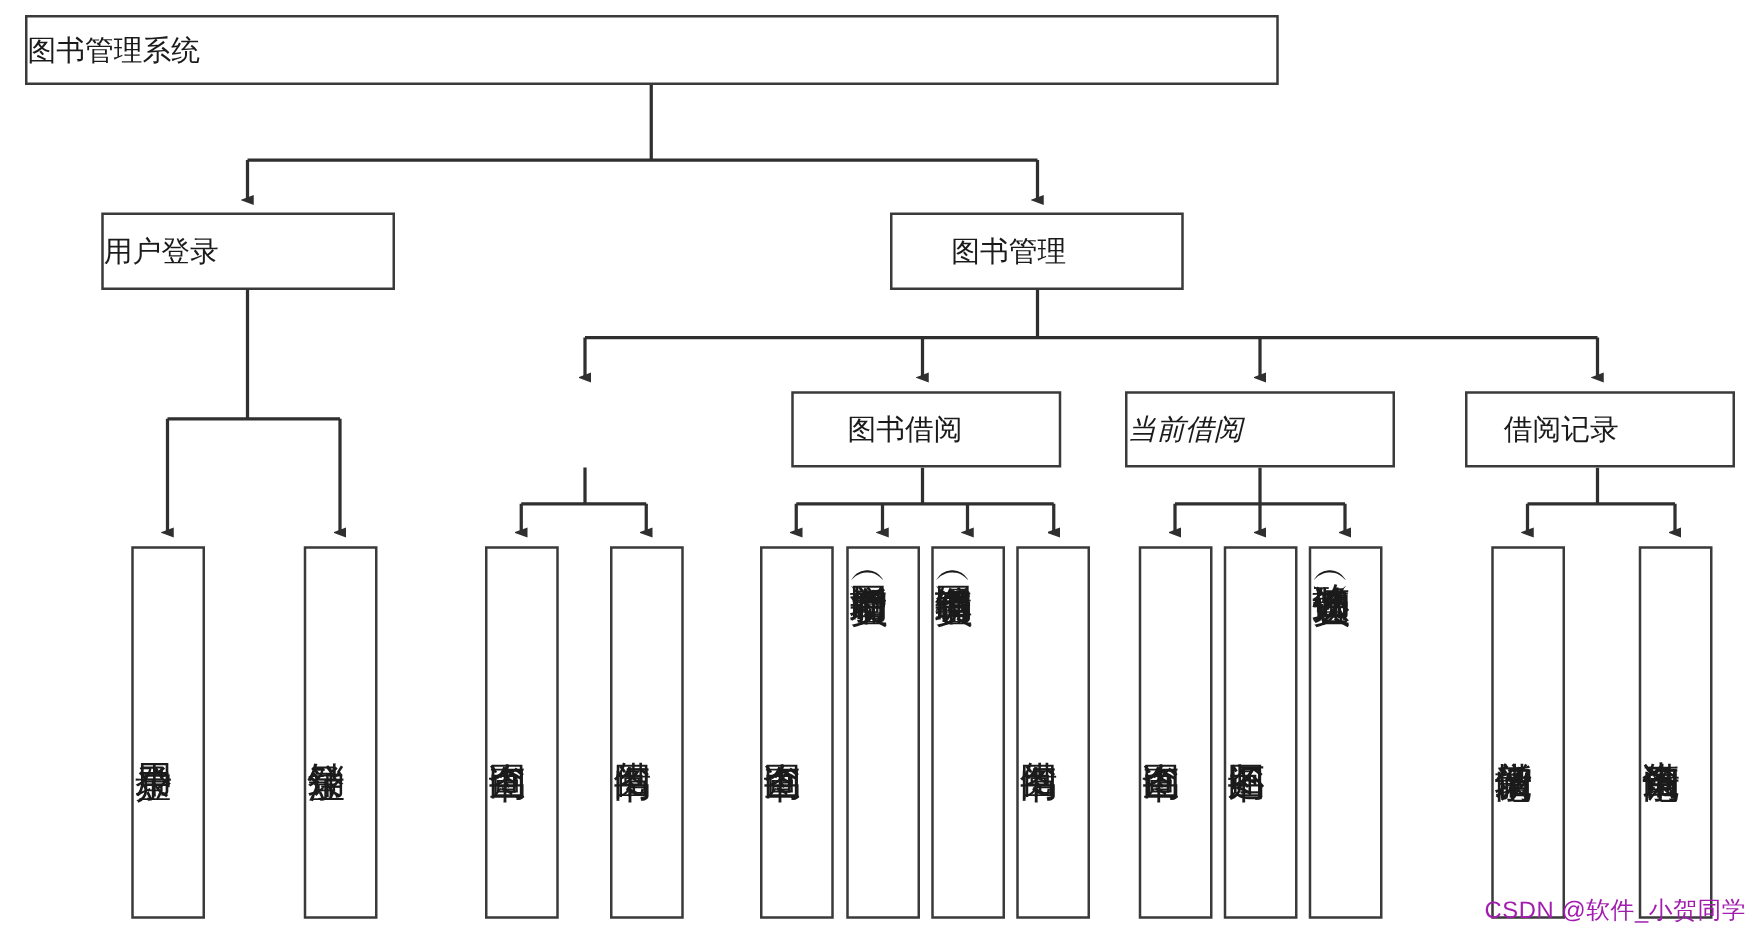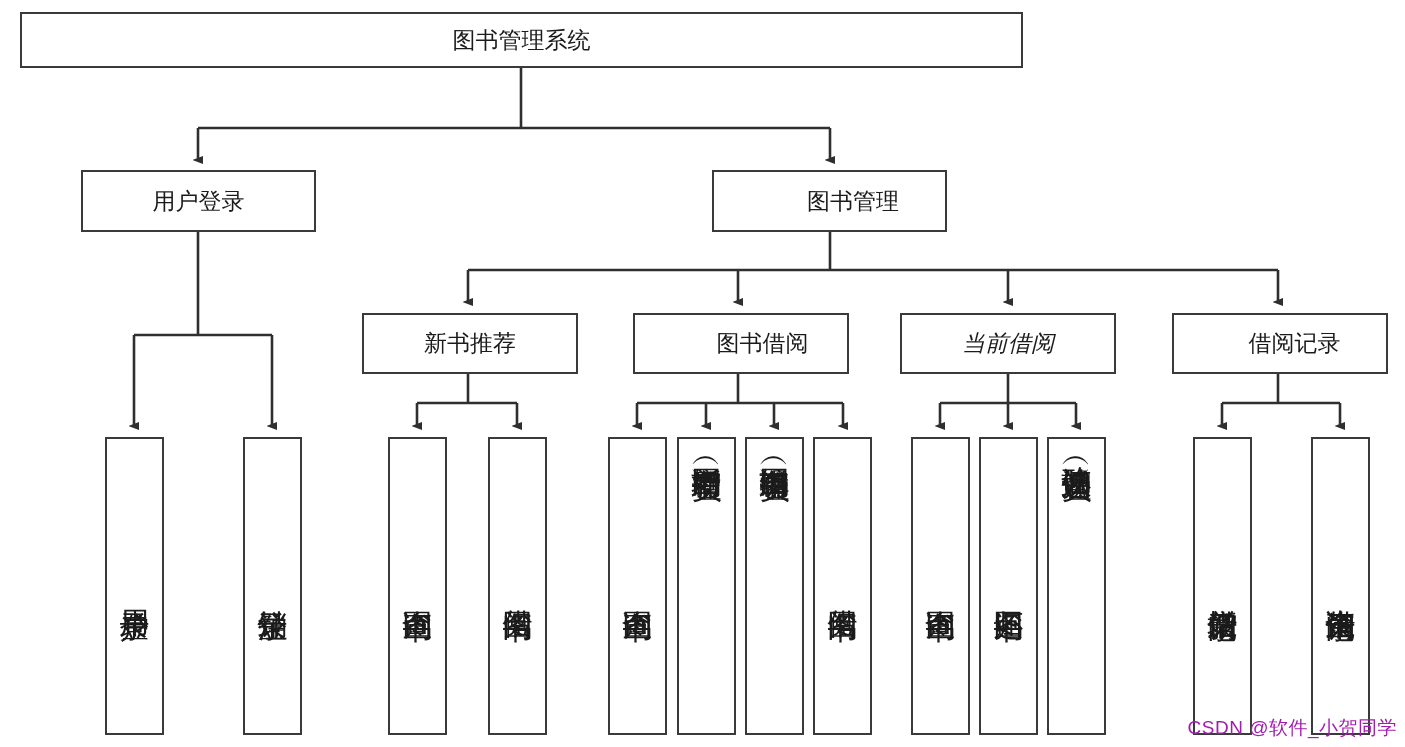--- a/index.html
+++ b/index.html
@@ -26,21 +26,21 @@
     width: 1405px;
     height: 747px;
   }
   .node {
     position: absolute;
     box-sizing: border-box;
     background: #ffffff;
     border: 2px solid #3a3a3a;
     display: flex;
     align-items: center;
-    justify-content: center;
+    justify-content: flex-start;
     color: #1b1b1b;
   }
   .node-label {
     display: block;
     text-align: center;
     line-height: 1.15;
     white-space: nowrap;
   }
   .horiz .node-label {
     font-size: 23px;
@@ -134,23 +134,20 @@
     <span class="node-label">图书管理系统</span>
   </div>
 
   <div class="node horiz" style="left:81px; top:170px; width:235px; height:62px;">
     <span class="node-label">用户登录</span>
   </div>
   <div class="node horiz" style="left:712px; top:170px; width:235px; height:62px;padding-left:47px;">
     <span class="node-label">图书管理</span>
   </div>
 
-  <div class="node horiz" style="left:362px; top:313px; width:216px; height:61px;">
-    <span class="node-label">新书推荐</span>
-  </div>
   <div class="node horiz" style="left:633px; top:313px; width:216px; height:61px;padding-left:43px;">
     <span class="node-label">图书借阅</span>
   </div>
   <div class="node horiz" style="left:900px; top:313px; width:216px; height:61px;font-style:italic;">
     <span class="node-label">当前借阅</span>
   </div>
   <div class="node horiz" style="left:1172px; top:313px; width:216px; height:61px;padding-left:29px;">
     <span class="node-label">借阅记录</span>
   </div>
 

